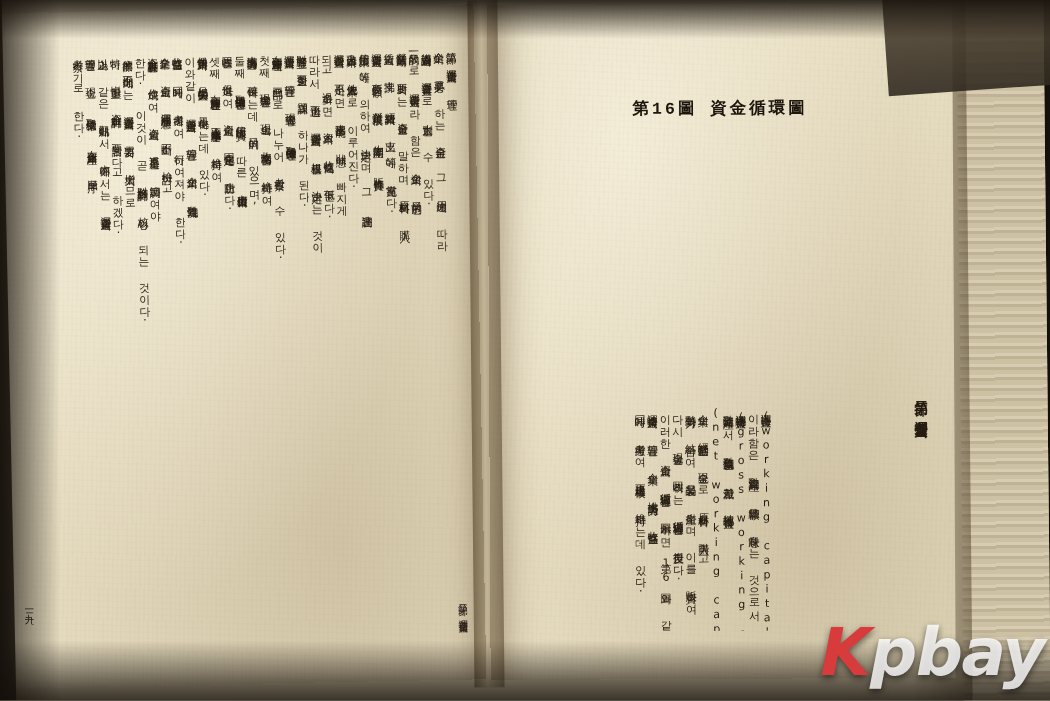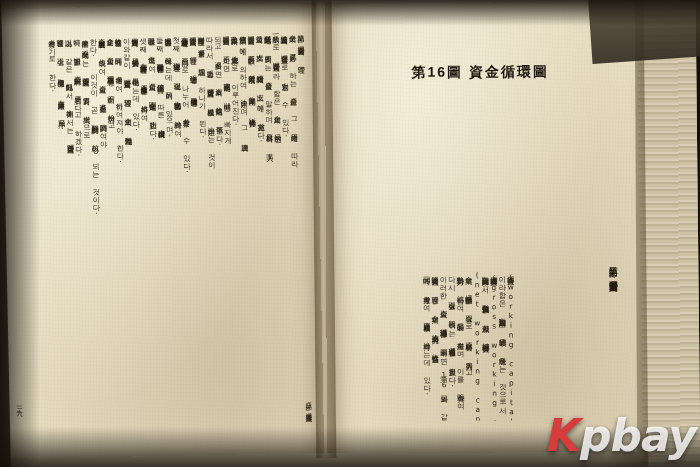--- a/index.html
+++ b/index.html
@@ -79,22 +79,22 @@
   .lp-body{left:14px;top:26px;height:352px;width:296px;}
   .lp-foot{position:absolute;left:14px;bottom:26px;width:296px;display:flex;
     flex-direction:row-reverse;justify-content:space-between;}
   .lp-foot .vtext{font-size:7px;color:#2b2118;}
 
   
   .rp-head{position:absolute;right:16px;top:20px;height:60px;}
   .rp-head .vtext{font-size:8px;}
   .rp-title{position:absolute;left:0;right:0;top:60px;text-align:center;}
   .rp-title span{
-    display:inline-block;font-size:14px;font-weight:bold;color:#1d160d;
-    font-family:Liberation Sans, sans-serif;letter-spacing:2px;
+    display:inline-block;font-size:11px;font-weight:bold;color:#1d160d;
+    font-family:Liberation Mono, monospace;letter-spacing:2px;
   }
   .rp-body{left:16px;top:268px;height:150px;width:172px;}
   .rp-body .vtext{font-size:7.4px;}
   .rp-sect{position:absolute;right:18px;top:258px;height:132px;}
   .rp-sect .vtext{font-size:9.2px;font-weight:bold;}
   .rp-pageno{position:absolute;left:196px;top:388px;}
   .rp-pageno .vtext{font-size:7.5px;}
 
   
   .figure{

